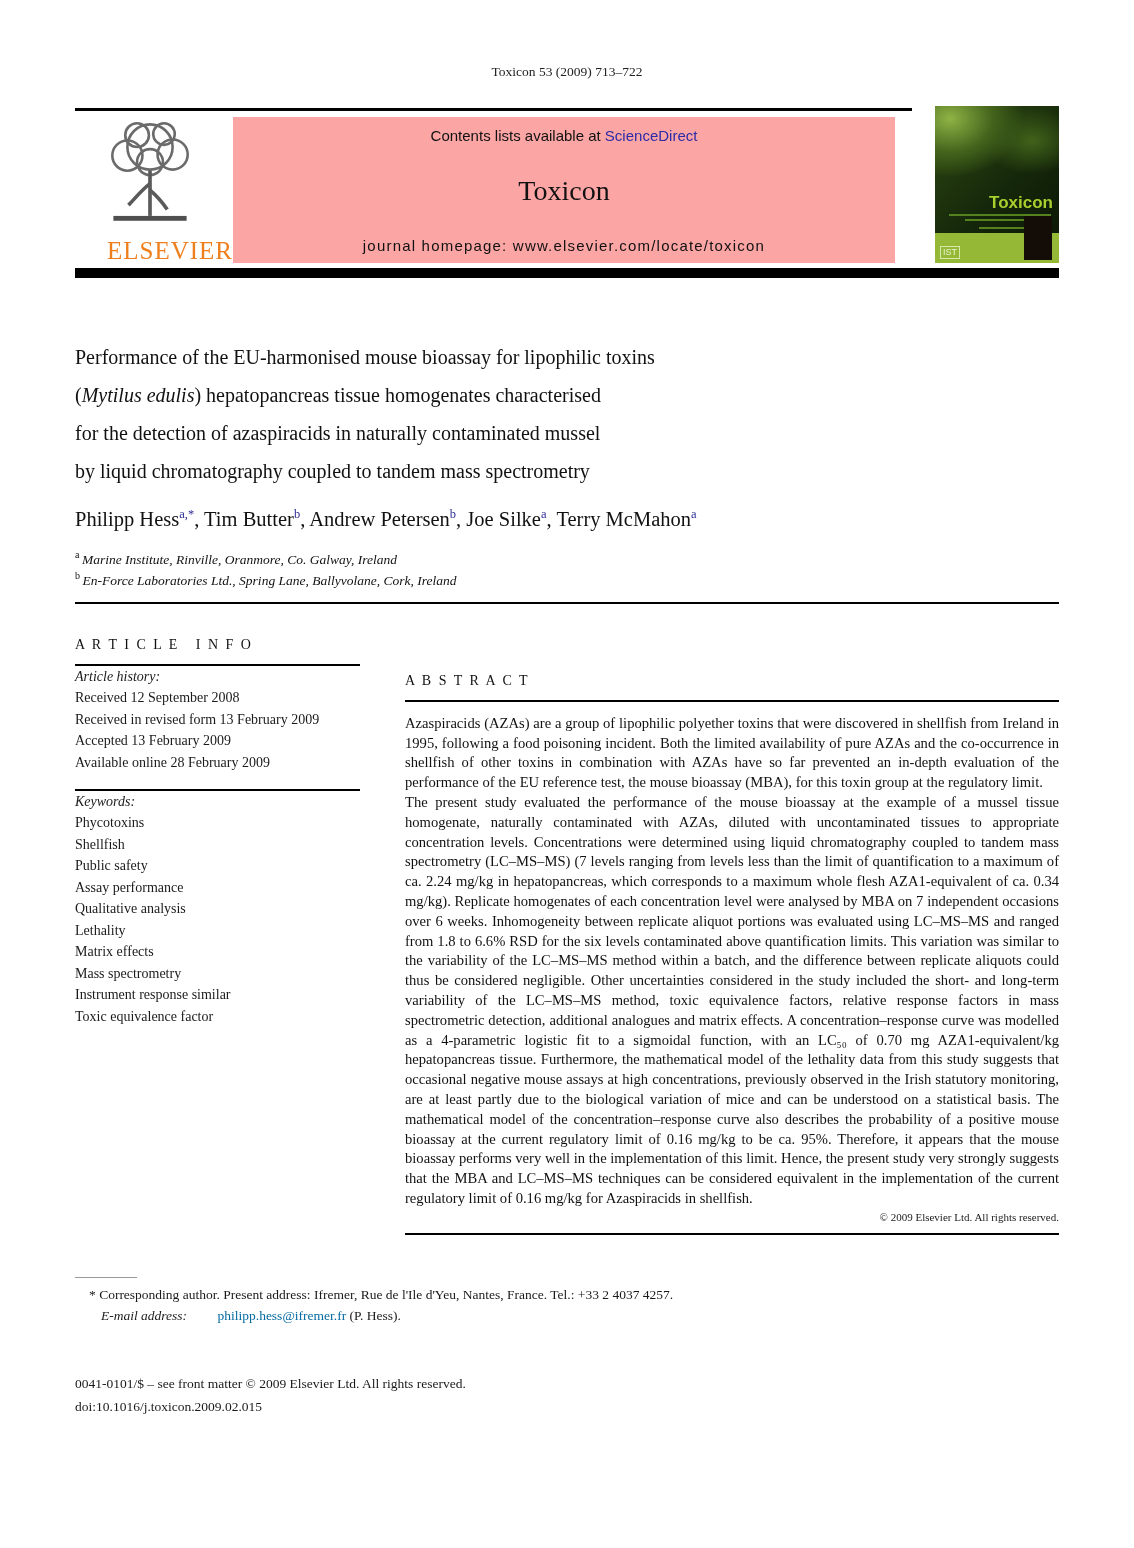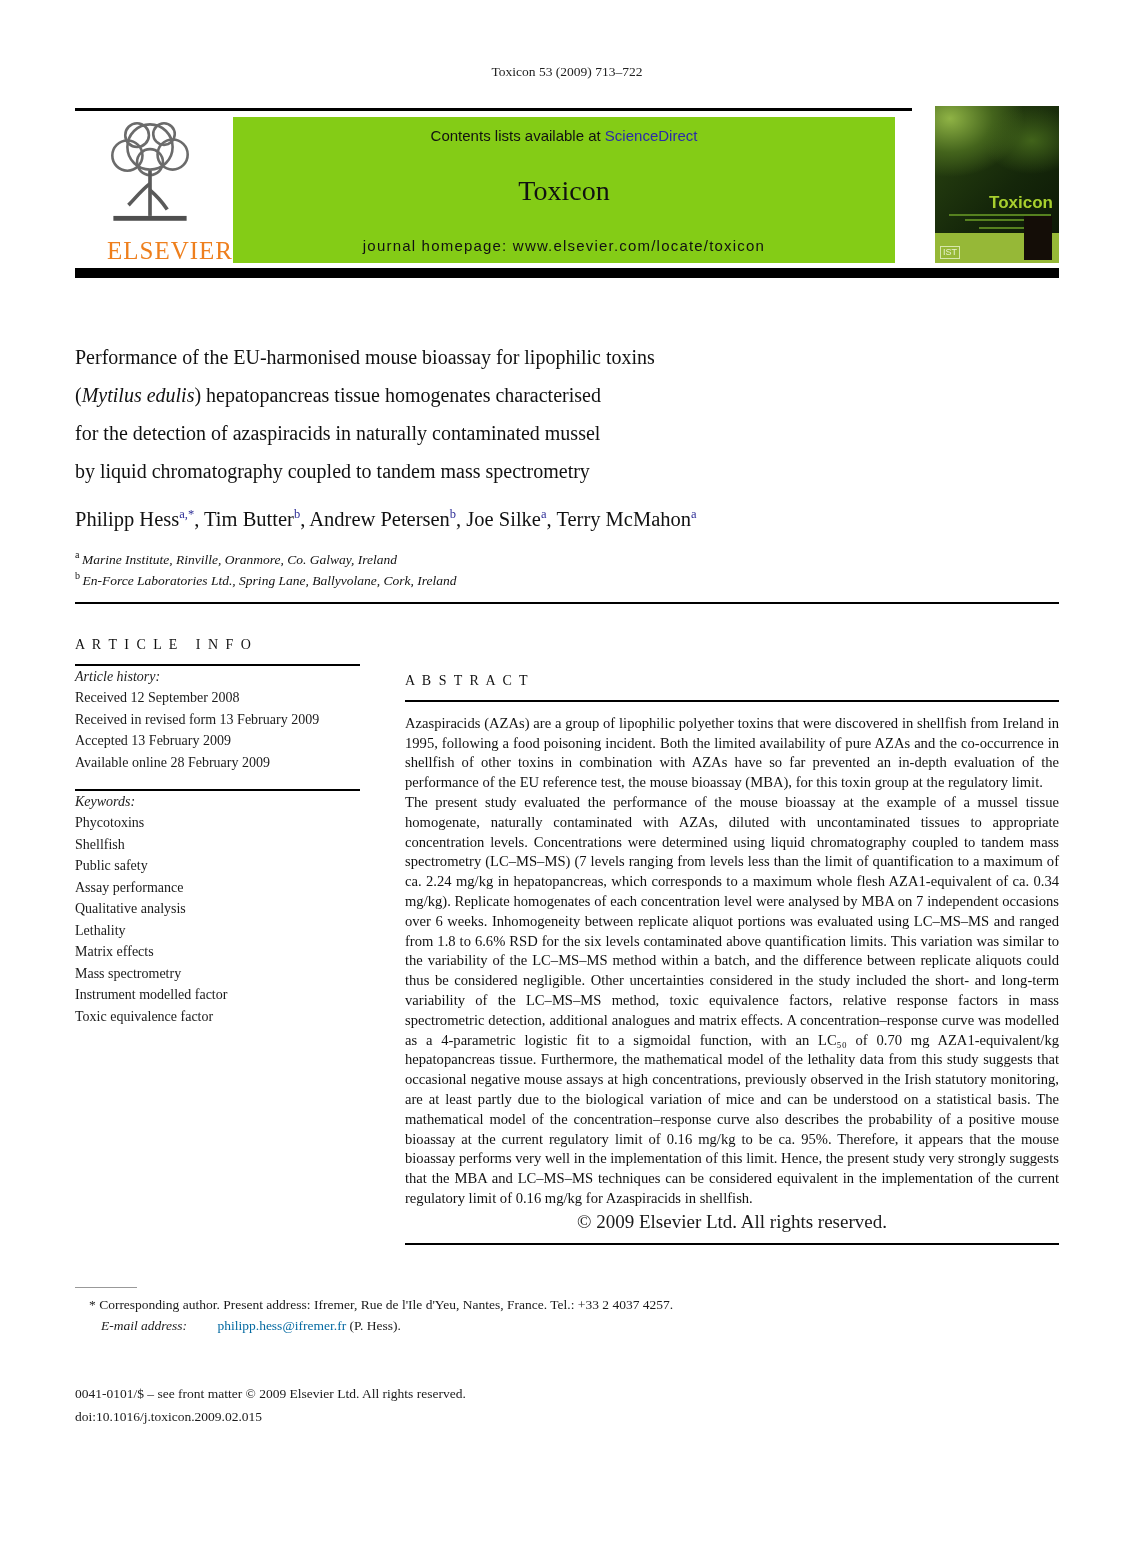--- a/index.html
+++ b/index.html
@@ -15,21 +15,21 @@
   
   .citation { text-align:center; font-size:13.5px; padding-top:64px; color:#222; }
 
   
   .header-wrap { margin-top:28px; }
   .top-rule { height:3px; background:#000; width:837px; }
   .header-row { display:flex; align-items:stretch; margin-top:6px; height:146px; }
   .logo-block { width:150px; display:flex; flex-direction:column; justify-content:space-between; align-items:center; padding-top:2px; }
   .logo-tree { width:118px; height:112px; }
   .elsevier-word { font-family:"Liberation Serif", serif; font-size:25px; color:#ee7f1d; letter-spacing:1px; line-height:1;margin-left:40px; }
-  .banner-box { width:662px; margin-left:8px; background:#84cc16; display:flex; flex-direction:column; justify-content:space-between; text-align:center; padding:10px 6px 9px 6px; }
+  .banner-box { width:662px; margin-left:8px; background:#fca5a5; display:flex; flex-direction:column; justify-content:space-between; text-align:center; padding:10px 6px 9px 6px; }
   .contents-line { font-family:"Liberation Sans", sans-serif; font-size:15px; color:#111; }
   .sciencedirect { color:#2b2ba8; }
   .banner-journal { font-family:"Liberation Serif", serif; font-size:28px; color:#111; }
   .homepage-line { font-family:"Liberation Sans", sans-serif; font-size:15px; letter-spacing:1.2px; color:#111; }
   .cover { width:124px; height:157px; margin-left:auto; margin-top:-11px; position:relative; overflow:hidden;
     background:
       radial-gradient(ellipse 70px 48px at 78% 22%, #41631a 0%, rgba(10,20,4,0) 70%),
       radial-gradient(ellipse 95px 75px at 12% 8%, #8fb345 0%, #44641c 45%, rgba(10,20,4,0) 78%),
       linear-gradient(135deg, #2e4a12 0%, #15270a 55%, #0a1405 100%);
   }
@@ -52,21 +52,21 @@
   .columns { display:flex; margin-top:33px; }
   .col-left { width:285px; }
   .col-right { width:654px; margin-left:45px;margin-top:36px; }
   .col-heading { font-size:14px; letter-spacing:2px; white-space:pre; color:#111; }
   .head-rule { height:1.5px; background:#000; margin-top:11px; }
   .info-text { font-size:14px; line-height:21.5px; margin-top:0; }
   .info-label { font-style:italic; }
   .mid-rule { height:1.5px; background:#000; margin-top:16px; }
   .abstract-body { margin-top:12px; font-size:14.6px; line-height:19.8px; text-align:justify; color:#111; }
   .abstract-body p + p { margin-top:0; }
-  .abs-copyright { text-align:center; font-size:19px; margin-top:2px; }
+  .abs-copyright { text-align:right; font-size:11px; margin-top:2px; }
   .abs-bottom-rule { height:2px; background:#000; margin-top:10px; }
 
   
   .footnote-area { margin-top:42px; }
   .fn-divider { width:62px; height:1px; background:#999; }
   .fn-line { font-size:13.5px; margin-top:9px; padding-left:14px; }
   .fn-email { font-size:13.5px; margin-top:5px; padding-left:26px; }
   .fn-email .lbl { font-style:italic; }
   .email-link { color:#0369a1;margin-left:27px; }
   .issn-block { margin-top:48px; font-size:13.5px; line-height:23px; }
@@ -151,21 +151,21 @@
       <div class="info-text">
         <div class="info-label">Keywords:</div>
         <div>Phycotoxins</div>
         <div>Shellfish</div>
         <div>Public safety</div>
         <div>Assay performance</div>
         <div>Qualitative analysis</div>
         <div>Lethality</div>
         <div>Matrix effects</div>
         <div>Mass spectrometry</div>
-        <div>Instrument modelled factor</div>
+        <div>Instrument response similar</div>
         <div>Toxic equivalence factor</div>
       </div>
     </div>
 
     <div class="col-right">
       <div class="col-heading">A B S T R A C T</div>
       <div class="head-rule"></div>
       <div class="abstract-body">
         <p>Azaspiracids (AZAs) are a group of lipophilic polyether toxins that were discovered in shellfish from Ireland in 1995, following a food poisoning incident. Both the limited availability of pure AZAs and the co-occurrence in shellfish of other toxins in combination with AZAs have so far prevented an in-depth evaluation of the performance of the EU reference test, the mouse bioassay (MBA), for this toxin group at the regulatory limit.</p>
         <p>The present study evaluated the performance of the mouse bioassay at the example of a mussel tissue homogenate, naturally contaminated with AZAs, diluted with uncontaminated tissues to appropriate concentration levels. Concentrations were determined using liquid chromatography coupled to tandem mass spectrometry (LC–MS–MS) (7 levels ranging from levels less than the limit of quantification to a maximum of ca. 2.24 mg/kg in hepatopancreas, which corresponds to a maximum whole flesh AZA1-equivalent of ca. 0.34 mg/kg). Replicate homogenates of each concentration level were analysed by MBA on 7 independent occasions over 6 weeks. Inhomogeneity between replicate aliquot portions was evaluated using LC–MS–MS and ranged from 1.8 to 6.6% RSD for the six levels contaminated above quantification limits. This variation was similar to the variability of the LC–MS–MS method within a batch, and the difference between replicate aliquots could thus be considered negligible. Other uncertainties considered in the study included the short- and long-term variability of the LC–MS–MS method, toxic equivalence factors, relative response factors in mass spectrometric detection, additional analogues and matrix effects. A concentration–response curve was modelled as a 4-parametric logistic fit to a sigmoidal function, with an LC₅₀ of 0.70 mg AZA1-equivalent/kg hepatopancreas tissue. Furthermore, the mathematical model of the lethality data from this study suggests that occasional negative mouse assays at high concentrations, previously observed in the Irish statutory monitoring, are at least partly due to the biological variation of mice and can be understood on a statistical basis. The mathematical model of the concentration–response curve also describes the probability of a positive mouse bioassay at the current regulatory limit of 0.16 mg/kg to be ca. 95%. Therefore, it appears that the mouse bioassay performs very well in the implementation of this limit. Hence, the present study very strongly suggests that the MBA and LC–MS–MS techniques can be considered equivalent in the implementation of the current regulatory limit of 0.16 mg/kg for Azaspiracids in shellfish.</p>

